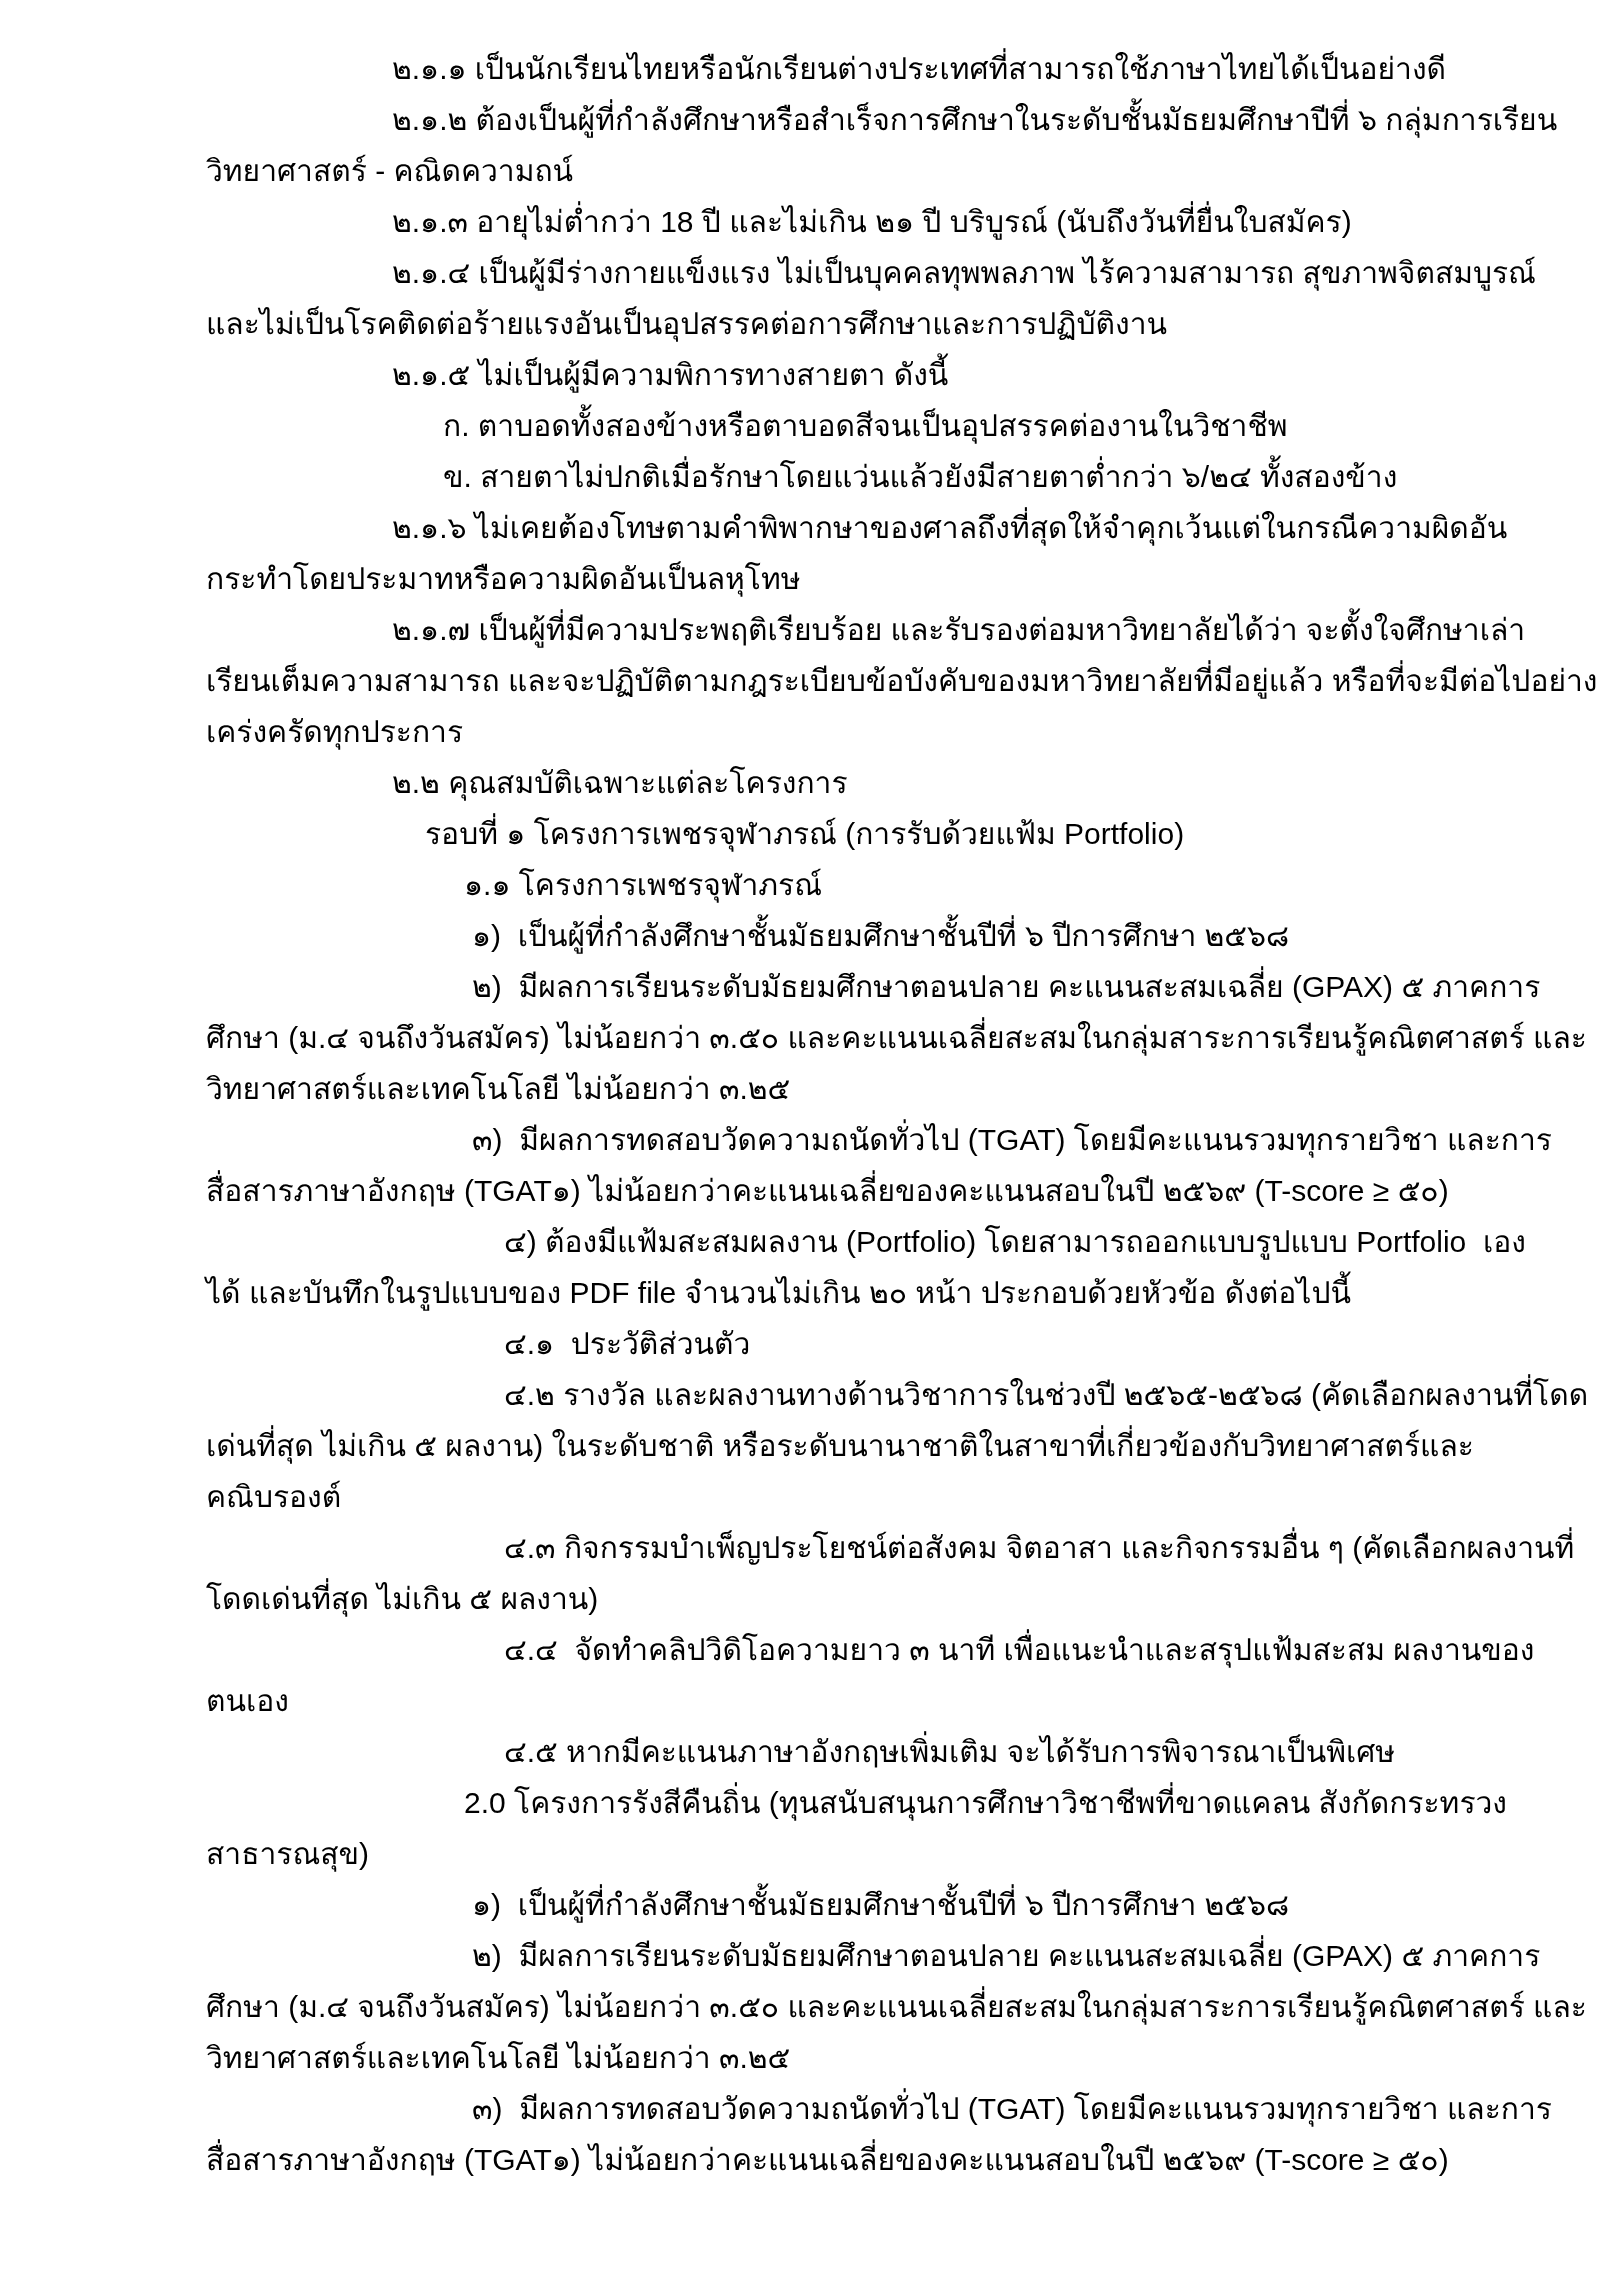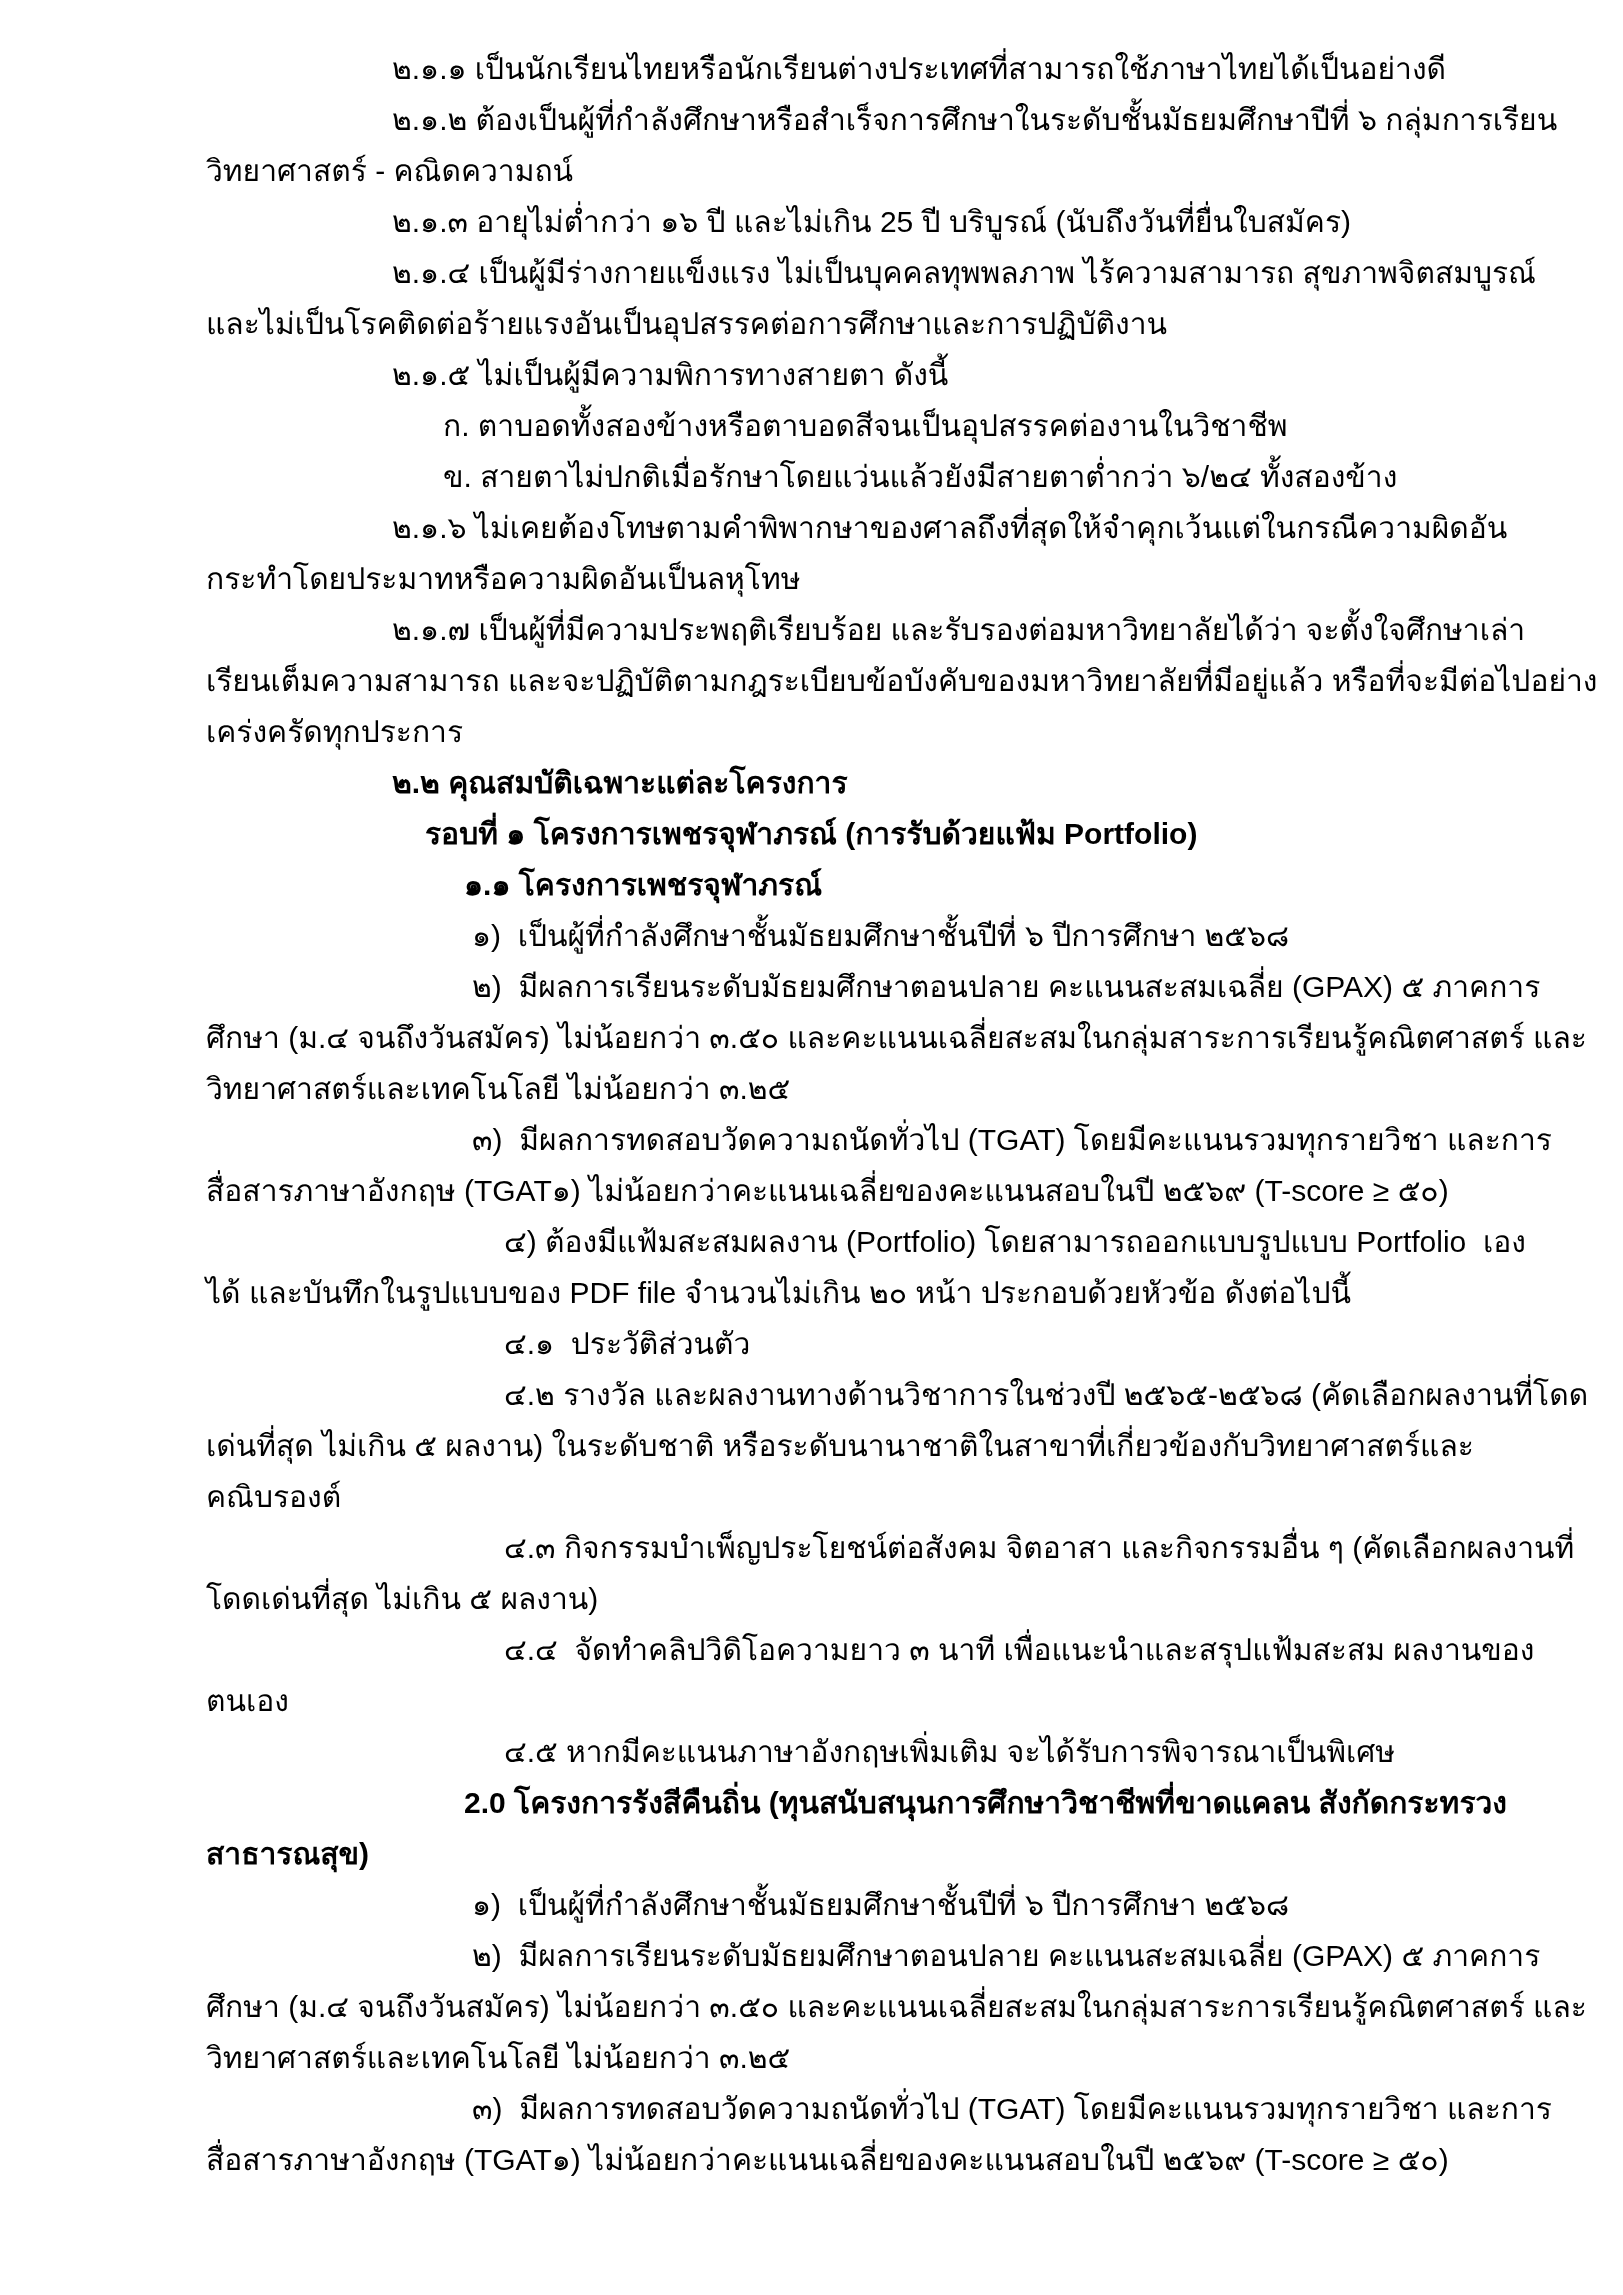--- a/index.html
+++ b/index.html
@@ -22,39 +22,39 @@
     top: 43px;
     left: 206px;
     right: 89px;
   }
   .line {
     font-size: 30px;
     line-height: 51px;
     white-space: pre;
     letter-spacing: 0px;
   }
-  .line.bold { font-weight: 700; }
+  .line.bold { font-weight: 400; }
   
   .flush   { padding-left: 0; }
   .item    { padding-left: 186px; }  
   .sub     { padding-left: 237px; }  
   .round   { padding-left: 219px; }  
   .proj    { padding-left: 258px; }  
   .num     { padding-left: 266px; }  
   .subnum  { padding-left: 298px; }  
 </style>
 </head>
 <body>
 
 <div class="page">
   <div class="content">
       <div class="line item">๒.๑.๑ เป็นนักเรียนไทยหรือนักเรียนต่างประเทศที่สามารถใช้ภาษาไทยได้เป็นอย่างดี</div>
       <div class="line item">๒.๑.๒ ต้องเป็นผู้ที่กำลังศึกษาหรือสำเร็จการศึกษาในระดับชั้นมัธยมศึกษาปีที่ ๖ กลุ่มการเรียน</div>
       <div class="line flush">วิทยาศาสตร์ - คณิดความถน์</div>
-      <div class="line item">๒.๑.๓ อายุไม่ต่ำกว่า ๑๖ ปี และไม่เกิน 25 ปี บริบูรณ์ (นับถึงวันที่ยื่นใบสมัคร)</div>
+      <div class="line item">๒.๑.๓ อายุไม่ต่ำกว่า 18 ปี และไม่เกิน ๒๑ ปี บริบูรณ์ (นับถึงวันที่ยื่นใบสมัคร)</div>
       <div class="line item">๒.๑.๔ เป็นผู้มีร่างกายแข็งแรง ไม่เป็นบุคคลทุพพลภาพ ไร้ความสามารถ สุขภาพจิตสมบูรณ์</div>
       <div class="line flush">และไม่เป็นโรคติดต่อร้ายแรงอันเป็นอุปสรรคต่อการศึกษาและการปฏิบัติงาน</div>
       <div class="line item">๒.๑.๕ ไม่เป็นผู้มีความพิการทางสายตา ดังนี้</div>
       <div class="line sub">ก. ตาบอดทั้งสองข้างหรือตาบอดสีจนเป็นอุปสรรคต่องานในวิชาชีพ</div>
       <div class="line sub">ข. สายตาไม่ปกติเมื่อรักษาโดยแว่นแล้วยังมีสายตาต่ำกว่า ๖/๒๔ ทั้งสองข้าง</div>
       <div class="line item">๒.๑.๖ ไม่เคยต้องโทษตามคำพิพากษาของศาลถึงที่สุดให้จำคุกเว้นแต่ในกรณีความผิดอัน</div>
       <div class="line flush">กระทำโดยประมาทหรือความผิดอันเป็นลหุโทษ</div>
       <div class="line item">๒.๑.๗ เป็นผู้ที่มีความประพฤติเรียบร้อย และรับรองต่อมหาวิทยาลัยได้ว่า จะตั้งใจศึกษาเล่า</div>
       <div class="line flush">เรียนเต็มความสามารถ และจะปฏิบัติตามกฎระเบียบข้อบังคับของมหาวิทยาลัยที่มีอยู่แล้ว หรือที่จะมีต่อไปอย่าง</div>
       <div class="line flush">เคร่งครัดทุกประการ</div>

